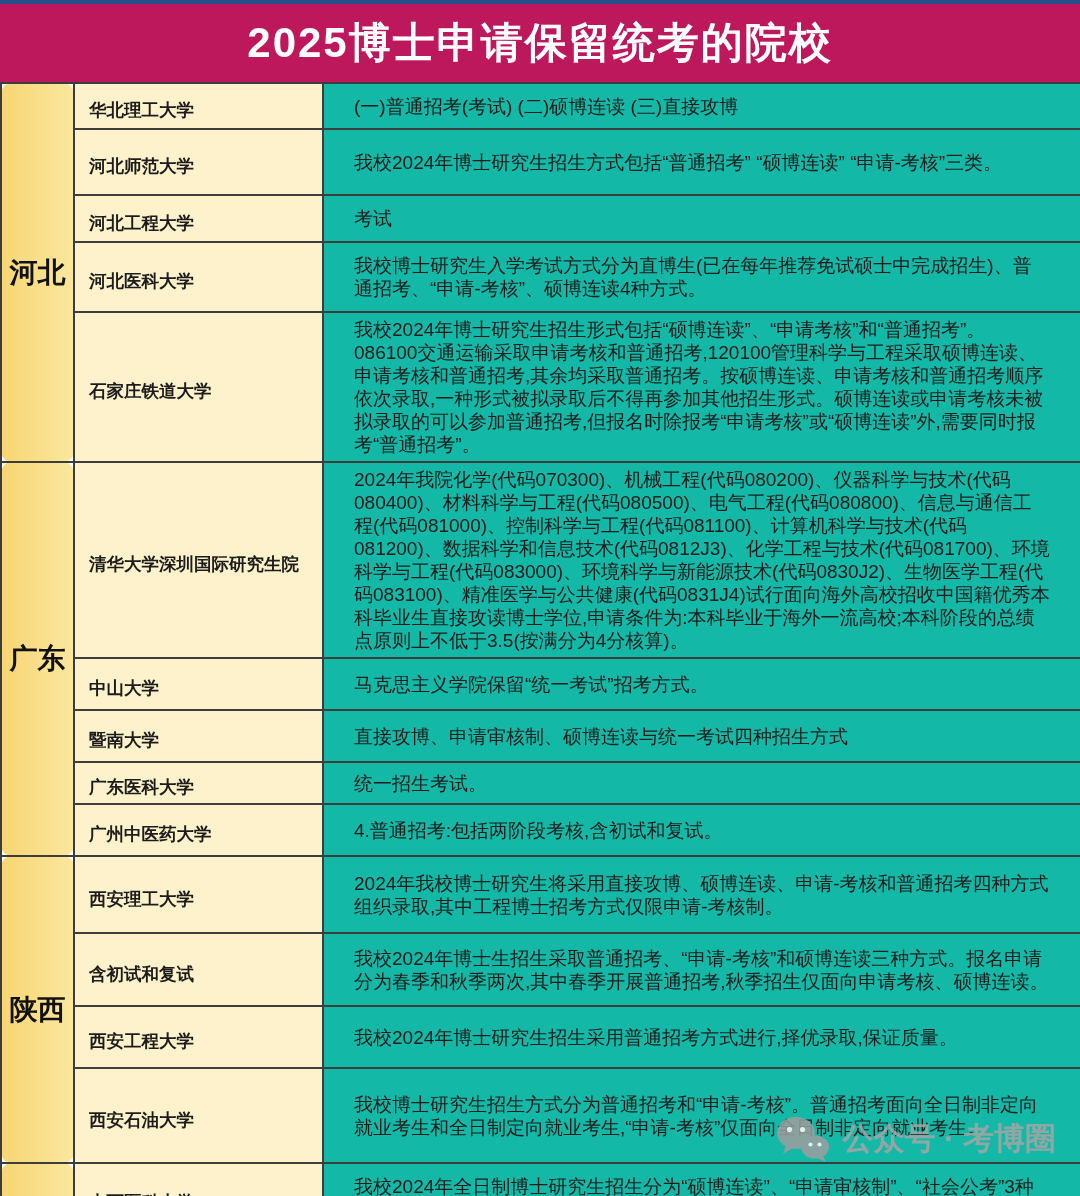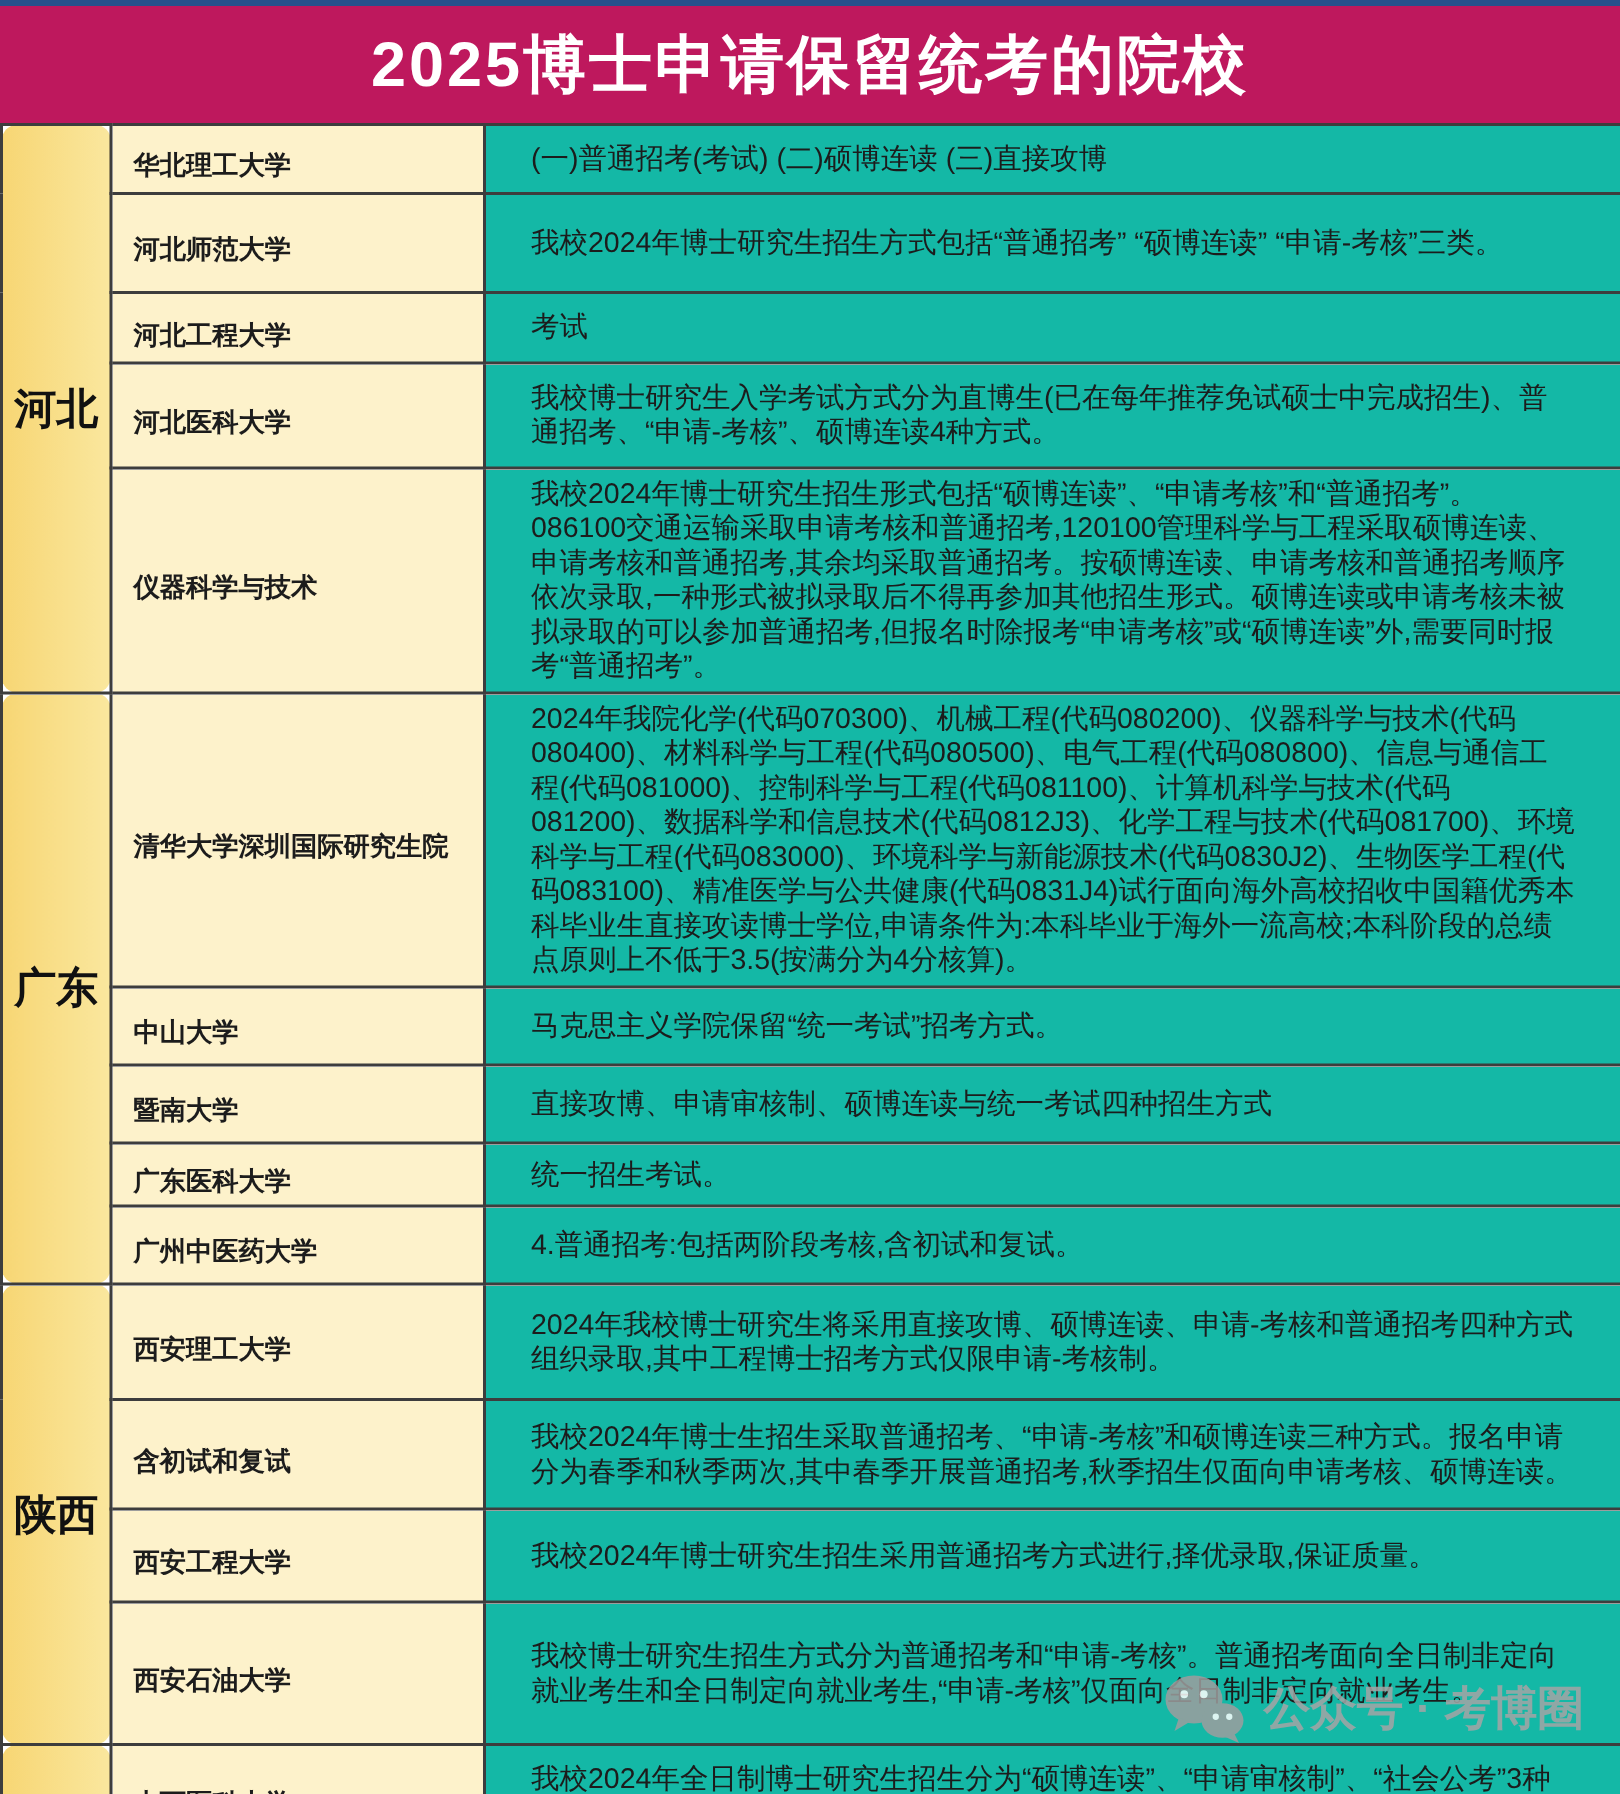--- a/index.html
+++ b/index.html
@@ -77,21 +77,21 @@
       </tr>
       <tr class="h47">
         <td class="uni">河北工程大学</td>
         <td class="desc">考试</td>
       </tr>
       <tr class="h70">
         <td class="uni">河北医科大学</td>
         <td class="desc">我校博士研究生入学考试方式分为直博生(已在每年推荐免试硕士中完成招生)、普通招考、“申请-考核”、硕博连读4种方式。</td>
       </tr>
       <tr class="h140">
-        <td class="uni">仪器科学与技术</td>
+        <td class="uni">石家庄铁道大学</td>
         <td class="desc">我校2024年博士研究生招生形式包括“硕博连读”、“申请考核”和“普通招考”。
 086100交通运输采取申请考核和普通招考,120100管理科学与工程采取硕博连读、申请考核和普通招考,其余均采取普通招考。按硕博连读、申请考核和普通招考顺序依次录取,一种形式被拟录取后不得再参加其他招生形式。硕博连读或申请考核未被拟录取的可以参加普通招考,但报名时除报考“申请考核”或“硕博连读”外,需要同时报考“普通招考”。</td>
       </tr>
 
       <tr class="h178">
         <td class="prov" rowspan="5">广东</td>
         <td class="uni">清华大学深圳国际研究生院</td>
         <td class="desc">2024年我院化学(代码070300)、机械工程(代码080200)、仪器科学与技术(代码080400)、材料科学与工程(代码080500)、电气工程(代码080800)、信息与通信工程(代码081000)、控制科学与工程(代码081100)、计算机科学与技术(代码081200)、数据科学和信息技术(代码0812J3)、化学工程与技术(代码081700)、环境科学与工程(代码083000)、环境科学与新能源技术(代码0830J2)、生物医学工程(代码083100)、精准医学与公共健康(代码0831J4)试行面向海外高校招收中国籍优秀本科毕业生直接攻读博士学位,申请条件为:本科毕业于海外一流高校;本科阶段的总绩点原则上不低于3.5(按满分为4分核算)。</td>
       </tr>
       <tr class="h38">

